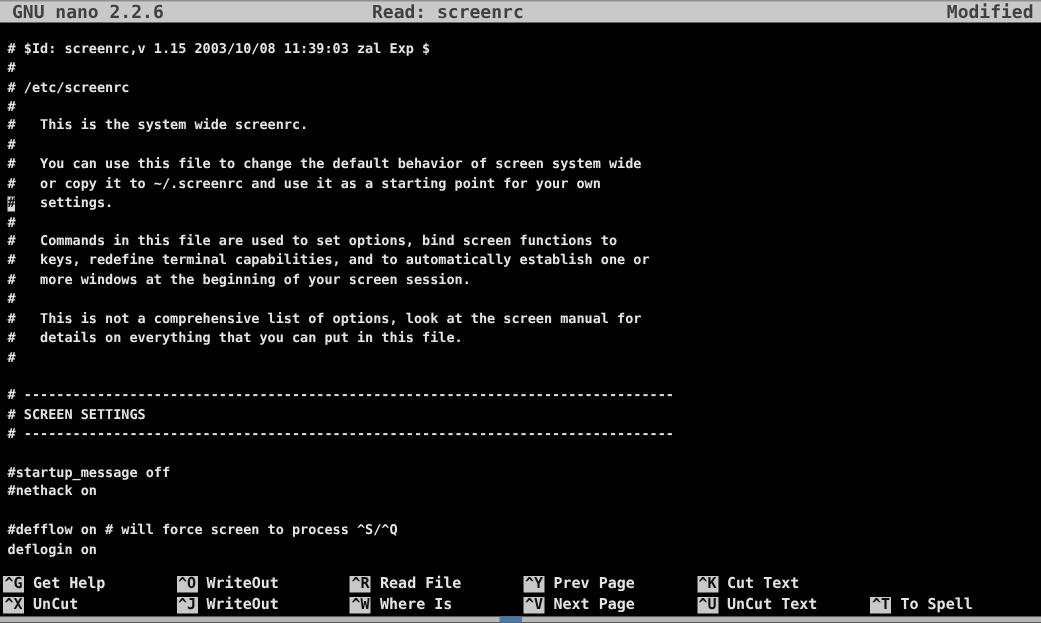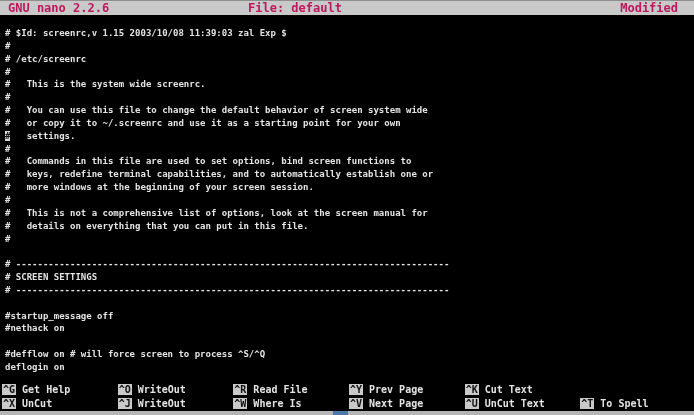--- a/index.html
+++ b/index.html
@@ -4,28 +4,28 @@
 <style>
   html,body{margin:0;padding:0;background:#000;}
   body{width:694px;height:415px;overflow:hidden;}
   .terminal{
     position:relative;width:694px;height:415px;background:#000000;
     font-family:"DejaVu Sans Mono","Liberation Mono",monospace;
     font-weight:bold;
   }
   .titlebar{
     position:absolute;top:0;left:0;width:694px;height:15px;
-    background:#c9c9c9;color:#be185d;
+    background:#c9c9c9;color:#404040;
     font-size:12px;line-height:15px;
     border-top:1px solid #8f8f8f;
     box-sizing:border-box;
   }
   .tb-left{position:absolute;left:8px;top:0;}
   .tb-center{position:absolute;left:248px;top:0;}
-  .tb-right{position:absolute;right:16px;top:0;}
+  .tb-right{position:absolute;right:5px;top:0;}
   .content{
     position:absolute;top:27px;left:5px;right:0;
     font-size:9px;line-height:12.85px;color:#e4e4e4;
     white-space:pre;
   }
   .line{height:12.85px;}
   .cursor{background:#d8d8d8;color:#101010;}
   .helprow{
     position:absolute;left:0;width:694px;height:13px;
     font-size:10px;line-height:13px;color:#e4e4e4;
@@ -41,21 +41,21 @@
   }
   .blue-chip{position:absolute;left:333px;top:0;width:15px;height:4px;background:#4a78a8;}
 </style>
 </head>
 <body>
 
 <div class="terminal">
 
   <div class="titlebar">
     <span class="tb-left">GNU nano 2.2.6</span>
-    <span class="tb-center">File: default</span>
+    <span class="tb-center">Read: screenrc</span>
     <span class="tb-right">Modified</span>
   </div>
 
   <div class="content" id="editor"><div class="line"># $Id: screenrc,v 1.15 2003/10/08 11:39:03 zal Exp $</div><div class="line">#</div><div class="line"># /etc/screenrc</div><div class="line">#</div><div class="line">#   This is the system wide screenrc.</div><div class="line">#</div><div class="line">#   You can use this file to change the default behavior of screen system wide</div><div class="line">#   or copy it to ~/.screenrc and use it as a starting point for your own</div><div class="line"><span class="cursor">#</span>   settings.</div><div class="line">#</div><div class="line">#   Commands in this file are used to set options, bind screen functions to</div><div class="line">#   keys, redefine terminal capabilities, and to automatically establish one or</div><div class="line">#   more windows at the beginning of your screen session.</div><div class="line">#</div><div class="line">#   This is not a comprehensive list of options, look at the screen manual for</div><div class="line">#   details on everything that you can put in this file.</div><div class="line">#</div><div class="line"> </div><div class="line"># --------------------------------------------------------------------------------</div><div class="line"># SCREEN SETTINGS</div><div class="line"># --------------------------------------------------------------------------------</div><div class="line"> </div><div class="line">#startup_message off</div><div class="line">#nethack on</div><div class="line"> </div><div class="line">#defflow on # will force screen to process ^S/^Q</div><div class="line">deflogin on</div></div>
 
   <div class="helprow" id="help-row-1">
       <div class="sc"><span class="key">^G</span><span class="lbl">Get Help</span></div>
       <div class="sc"><span class="key">^O</span><span class="lbl">WriteOut</span></div>
       <div class="sc"><span class="key">^R</span><span class="lbl">Read File</span></div>
       <div class="sc"><span class="key">^Y</span><span class="lbl">Prev Page</span></div>

